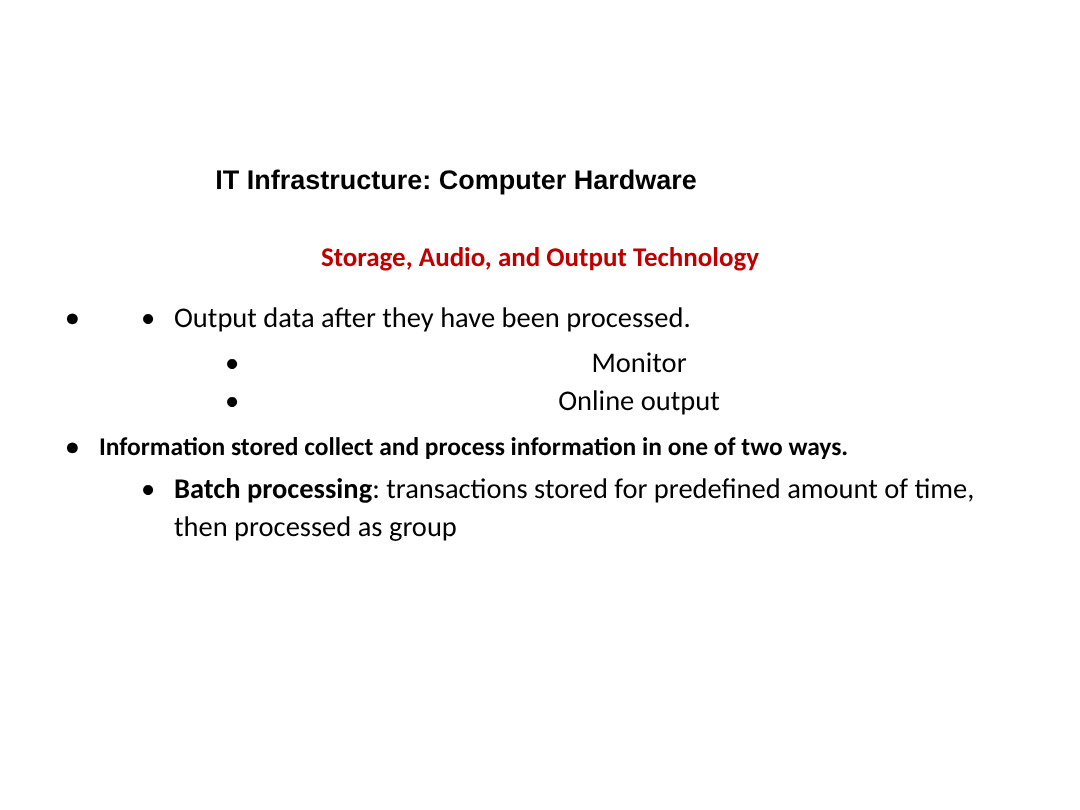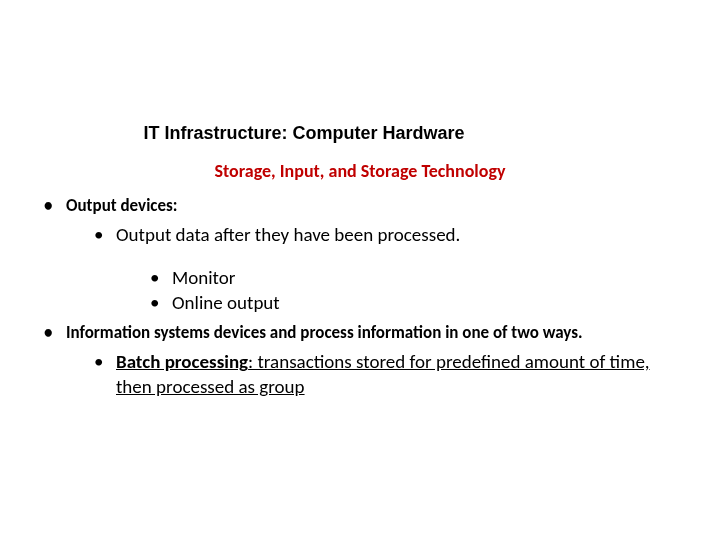--- a/index.html
+++ b/index.html
@@ -13,21 +13,21 @@
   }
   .slide {
     position: relative;
     width: 720px;
     height: 540px;
     box-sizing: border-box;
     padding: 0;
   }
   .title {
     position: absolute;
-    top: 123px;
+    top: 110px;
     left: 0;
     width: 608px;
     text-align: center;
     font-family: Arial, sans-serif;
     font-weight: bold;
     font-size: 18px;
   }
   .subtitle {
     position: absolute;
     top: 160px;
@@ -59,50 +59,49 @@
   }
   li::before {
     content: "•";
     position: absolute;
     left: 4px;
     top: 0;
   }
   .lvl1 > li { font-weight: bold; font-size: 17px; margin-bottom: 6px; }
   .lvl2 { padding-left: 24px; margin-top: 6px; }
   .lvl2 > li { font-weight: normal; font-size: 19px; margin-bottom: 2px; }
-  .lvl3 { padding-left: 30px; margin-top: 18px; }
+  .lvl3 { padding-left: 30px; margin-top: 5px; text-align: center; }
   .lvl3 > li { font-weight: normal; font-size: 19px; margin-bottom: 1px; }
   .lvl2b { padding-left: 24px; margin-top: 6px; }
   .lvl2b > li { font-weight: normal; font-size: 19px; margin-bottom: 6px; }
   .b { font-weight: bold; }
-  .u { text-decoration: underline; }
+  .u { }
 </style>
 </head>
 <body>
 
 <div class="slide">
   <div class="title">IT Infrastructure: Computer Hardware</div>
-  <div class="subtitle">Storage, Input, and Storage Technology</div>
+  <div class="subtitle">Storage, Audio, and Output Technology</div>
 
   <div class="content">
     <ul class="lvl1">
       <li>
-        <span>Output devices:</span>
         <ul class="lvl2">
           <li>
             <span>Output data after they have been processed.</span>
             <ul class="lvl3">
               <li><span>Monitor</span></li>
               <li><span>Online output</span></li>
             </ul>
           </li>
         </ul>
       </li>
       <li>
-        <span>Information systems devices and process information in one of two ways.</span>
+        <span>Information stored collect and process information in one of two ways.</span>
         <ul class="lvl2b">
           <li>
             <span class="b u">Batch processing</span><span class="u">: transactions stored for predefined amount of time, then processed as group</span>
           </li>
         </ul>
       </li>
     </ul>
   </div>
 </div>
 

